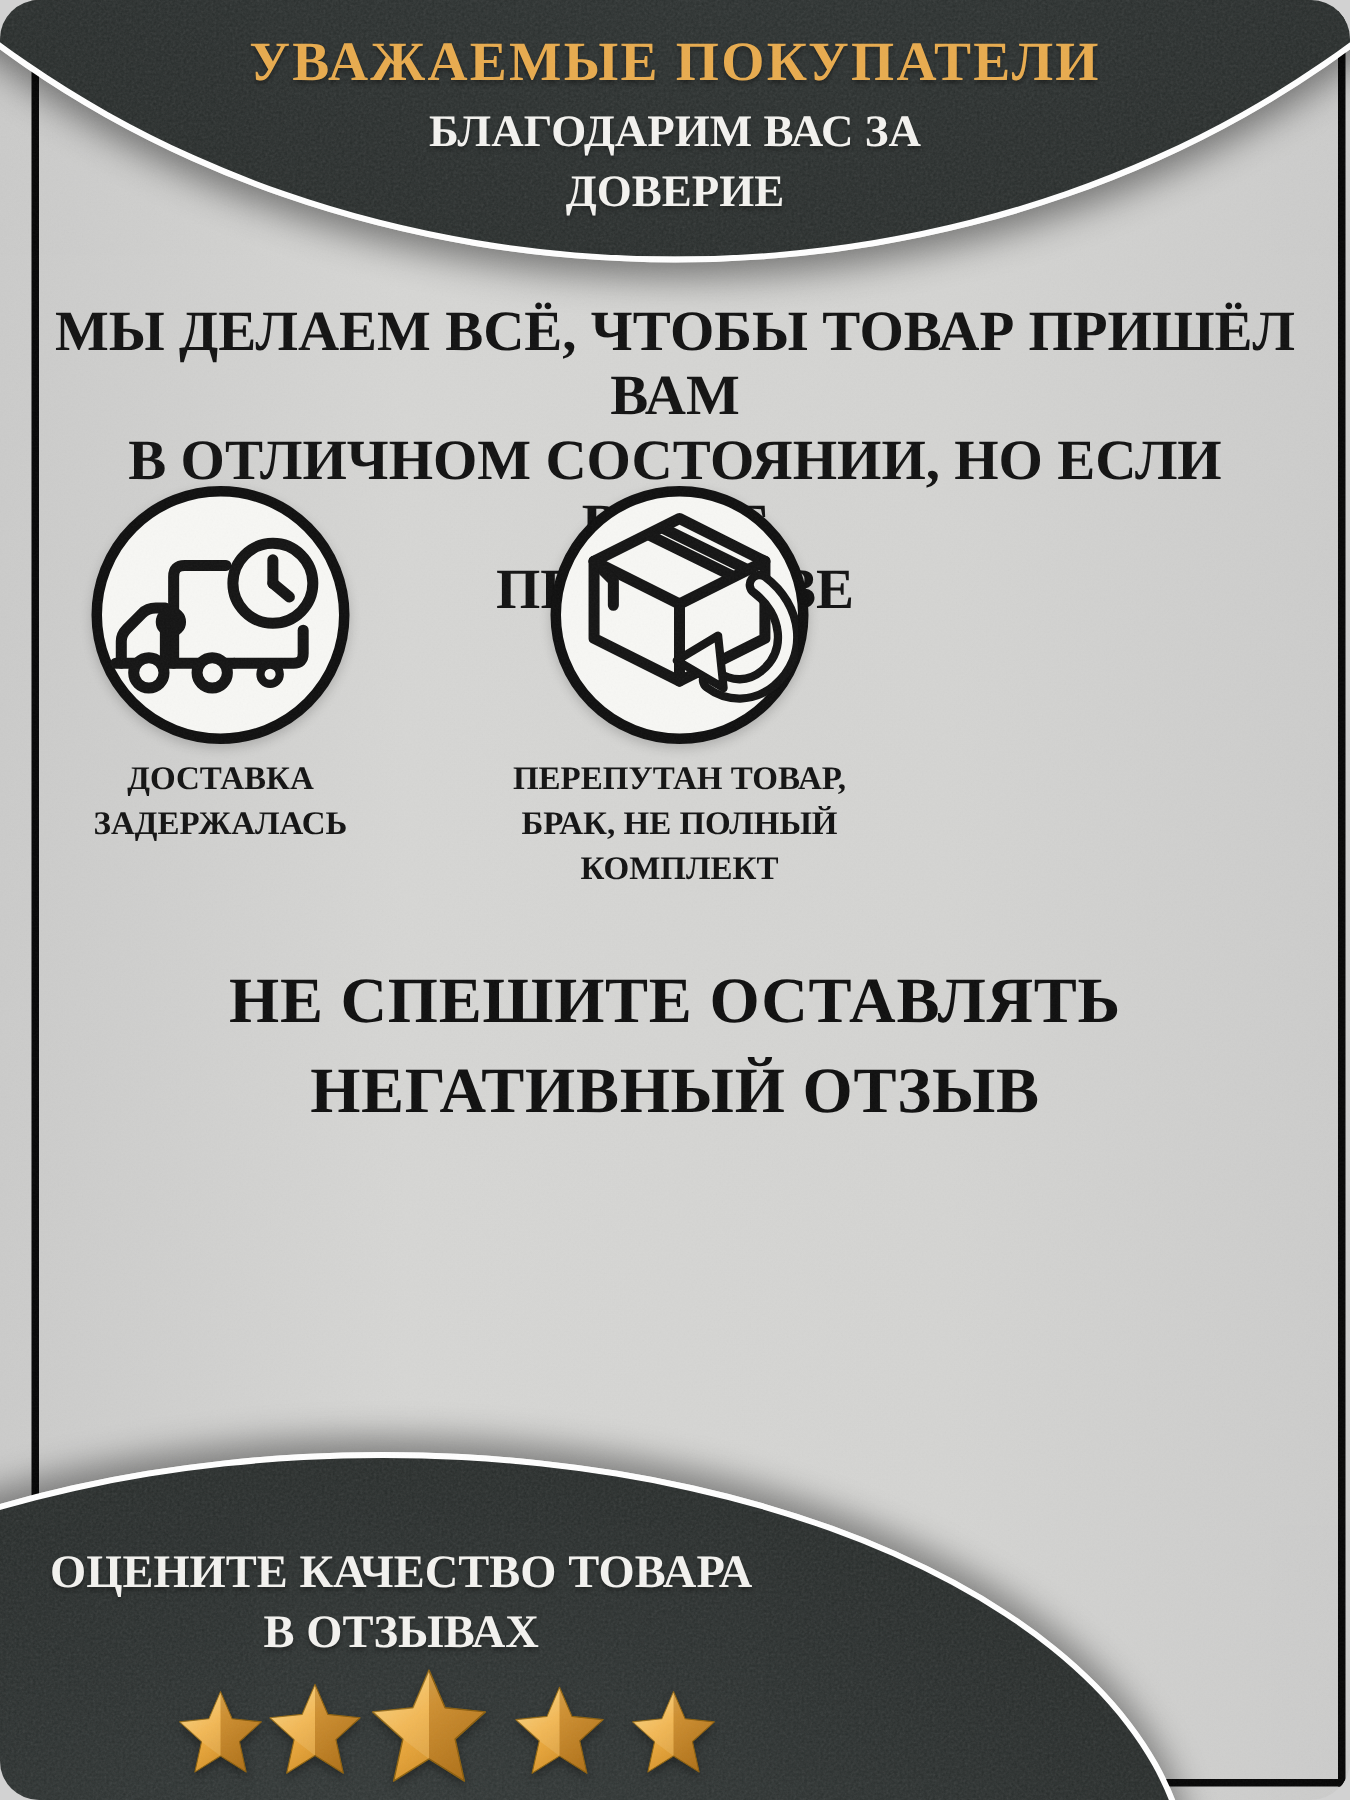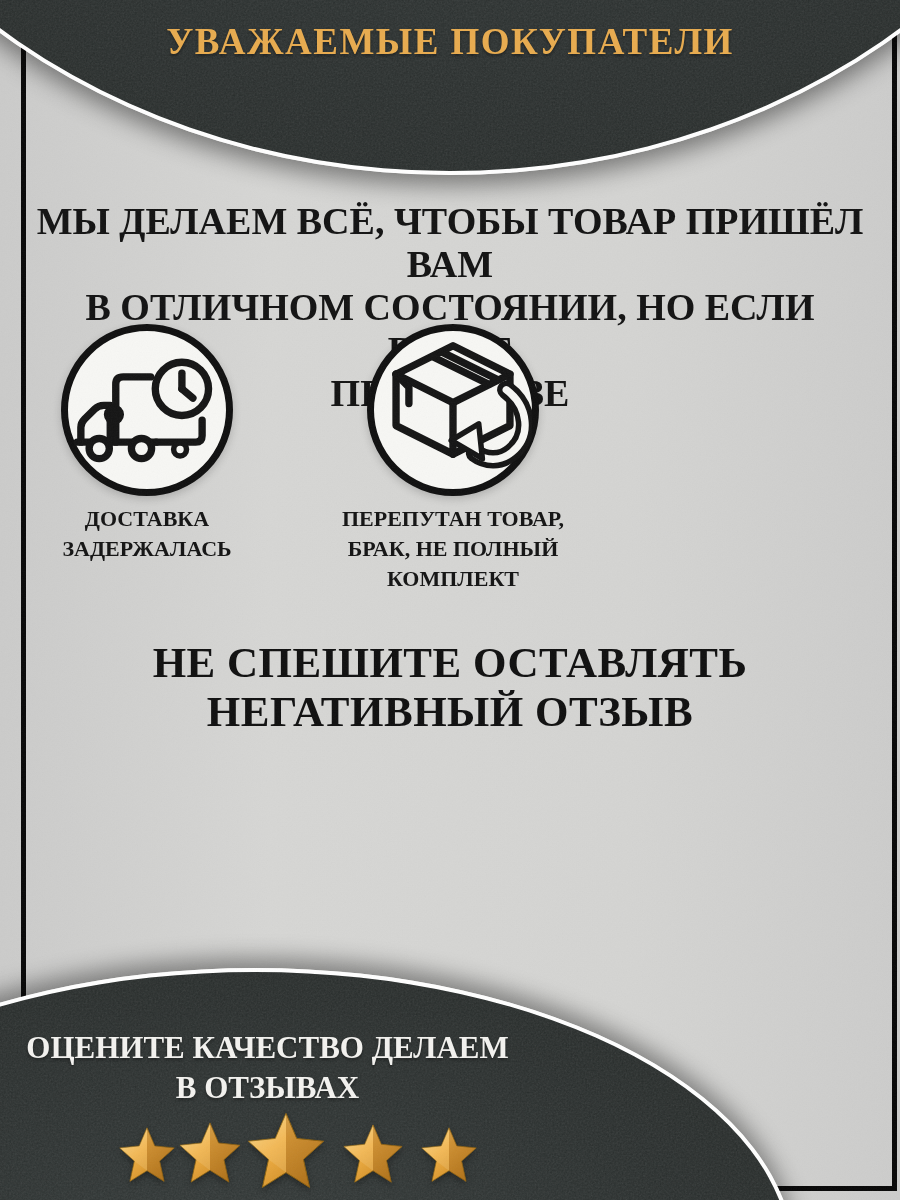--- a/index.html
+++ b/index.html
@@ -1,19 +1,19 @@
 <!DOCTYPE html>
 <html><head>
 <meta charset="utf-8">
 <style>
   html,body{margin:0;padding:0;background:#d2d2d2;}
   .canvas{
     position:relative;width:900px;height:1200px;overflow:hidden;
     background:linear-gradient(90deg,#cbcbca 0%,#d6d6d4 30%,#d4d4d2 70%,#cccccb 100%);
-    font-family:"Liberation Serif","DejaVu Serif",serif;font-weight:700;
+    font-family:"Liberation Serif","DejaVu Serif",serif;font-weight:700;border-radius:26px;
   }
   .pre{white-space:pre-line;}
   
   .frame{
     position:absolute;left:21px;top:-10px;width:866px;height:1196px;
     border:5px solid #070707;border-top:none;z-index:1;
   }
   
   .arc{
     position:absolute;border-radius:50%;border:4px solid #ffffff;
@@ -28,21 +28,21 @@
   .top-content{position:absolute;left:0;top:0;width:900px;text-align:center;z-index:3;}
   .title{
     margin-top:20px;font-size:37px;line-height:44px;letter-spacing:1.5px;
     color:#e8ab4e;text-shadow:0 2px 3px rgba(0,0,0,.40);
   }
   .subtitle{margin-top:4px;font-size:30px;line-height:40px;color:#f3f2ef;text-shadow:0 2px 3px rgba(0,0,0,.35);}
   
   .intro{position:absolute;left:30px;top:200px;width:840px;text-align:center;
     font-size:38px;line-height:43px;color:#121212;z-index:3;}
   .headline{position:absolute;left:0;top:638px;width:900px;text-align:center;
-    font-size:43px;line-height:49px;letter-spacing:.5px;color:#0f0f0f;z-index:3;}
+    font-size:43px;line-height:60px;letter-spacing:.5px;color:#0f0f0f;z-index:3;}
   .support{position:absolute;left:40px;top:779px;width:820px;text-align:center;
     font-size:29px;line-height:42px;color:#121212;z-index:3;}
   
   .col{position:absolute;top:324px;width:260px;text-align:center;z-index:3;}
   .col1{left:17px;} .col2{left:323px;} .col3{left:615px;}
   .icircle{
     width:172px;height:172px;margin:0 auto;border-radius:50%;
     border:7px solid #0f0f0f;background:#f7f7f4;box-sizing:border-box;
     box-shadow:0 3px 8px rgba(0,0,0,.18);
   }
@@ -66,20 +66,22 @@
     <svg class="tex">
       <filter id="t1" x="0" y="0" width="100%" height="100%">
         <feTurbulence type="fractalNoise" baseFrequency="0.55" numOctaves="2" stitchTiles="stitch"></feTurbulence>
         <feColorMatrix type="saturate" values="0"></feColorMatrix>
       </filter>
       <rect width="100%" height="100%" filter="url(#t1)"></rect>
     </svg>
   </div>
   <div class="top-content">
     <div class="title pre">УВАЖАЕМЫЕ ПОКУПАТЕЛИ</div>
+    <div class="subtitle pre">БЛАГОДАРИМ ВАС ЗА
+ДОВЕРИЕ</div>
   </div>
 
   <div class="intro pre">МЫ ДЕЛАЕМ ВСЁ, ЧТОБЫ ТОВАР ПРИШЁЛ ВАМ
 В ОТЛИЧНОМ СОСТОЯНИИ, НО ЕСЛИ ВДРУГ
 ПРИ ЗАКАЗЕ</div>
 
   <div class="col col1">
     <div class="icircle">
       <svg viewBox="0 0 172 172">
         <g stroke="#141414" stroke-width="8" fill="none" stroke-linecap="round" stroke-linejoin="round">
@@ -128,21 +130,21 @@
 
   <div class="arc arc-bottom">
     <svg class="tex">
       <filter id="t2" x="0" y="0" width="100%" height="100%">
         <feTurbulence type="fractalNoise" baseFrequency="0.55" numOctaves="2" stitchTiles="stitch"></feTurbulence>
         <feColorMatrix type="saturate" values="0"></feColorMatrix>
       </filter>
       <rect width="100%" height="100%" filter="url(#t2)"></rect>
     </svg>
   </div>
-  <div class="footer-text pre">ОЦЕНИТЕ КАЧЕСТВО ДЕЛАЕМ
+  <div class="footer-text pre">ОЦЕНИТЕ КАЧЕСТВО ТОВАРА
 В ОТЗЫВАХ</div>
   <div id="stars">
       <div class="star" style="left: 118px; top: 1126px; width: 58px; height: 58px;">
         <svg viewBox="0 0 100 100" width="100%" height="100%">
           <defs>
             <linearGradient id="sg0" x1="0%" y1="0%" x2="80%" y2="100%">
               <stop offset="0%" stop-color="#fad887"></stop>
               <stop offset="45%" stop-color="#f0ae42"></stop>
               <stop offset="100%" stop-color="#c4831f"></stop>
             </linearGradient>

